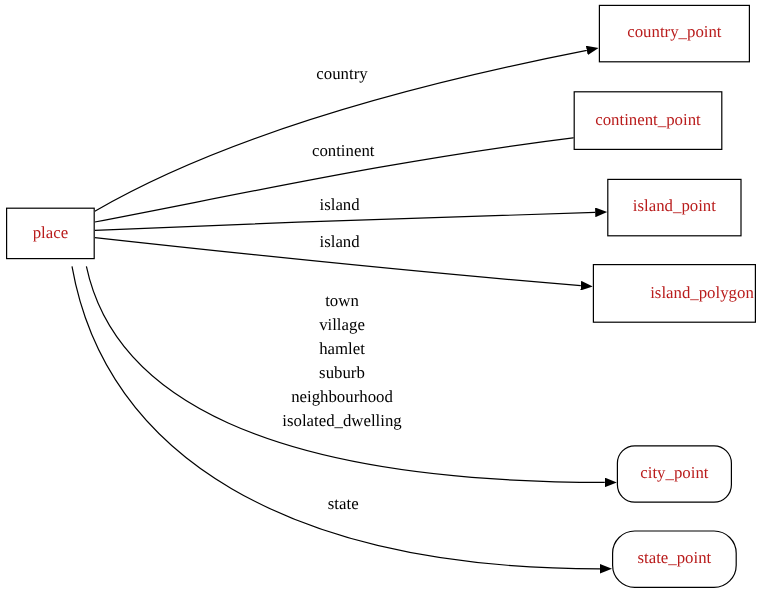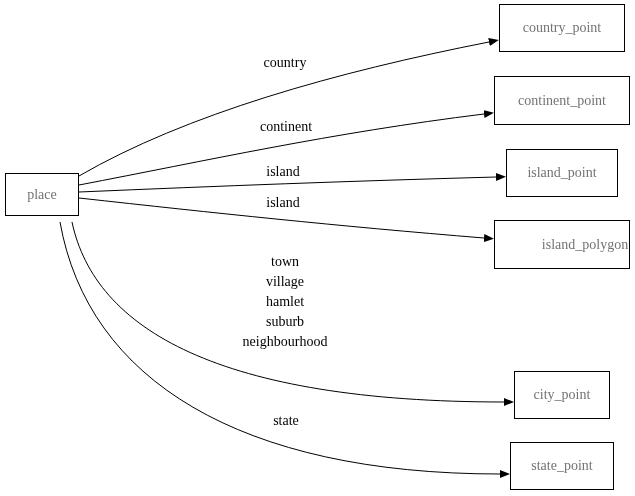--- a/index.html
+++ b/index.html
@@ -22,21 +22,21 @@
   }
   .node {
     position: absolute;
     box-sizing: border-box;
     border: 1px solid #000000;
     background: #ffffff;
     display: flex;
     align-items: center;
     justify-content: center;
     font-size: 14px;
-    color: #737373;
+    color: #b91c1c;
   }
   .edge-label {
     position: absolute;
     transform: translate(-50%, -50%);
     text-align: center;
     font-size: 14px;
     line-height: 20px;
     color: #000000;
     white-space: nowrap;
   }
@@ -56,42 +56,43 @@
     <path class="edge-path" stroke="#000000" marker-end="url(#arrow)" d="M 79,176 C 186,114 336,72 489,42"></path>
     <path class="edge-path" stroke="#000000" marker-end="url(#arrow)" d="M 79,185 C 205,161 330,133 484,114"></path>
     <path class="edge-path" stroke="#000000" marker-end="url(#arrow)" d="M 79,192 C 220,186 350,181 496,177"></path>
     <path class="edge-path" stroke="#000000" marker-end="url(#arrow)" d="M 79,198 C 215,213 336,226 484,238"></path>
     <path class="edge-path" stroke="#000000" marker-end="url(#arrow)" d="M 72,222 C 95,330 220,402 504,402"></path>
     <path class="edge-path" stroke="#000000" marker-end="url(#arrow)" d="M 60,222 C 88,380 240,474 500,474"></path>
   </svg>
 
   <div class="node" style="left: 5px; top: 173px; width: 74px; height: 43px;">place</div>
   <div class="node" style="left: 499px; top: 4px; width: 126px; height: 48px;">country_point</div>
-  <div class="node" style="left: 494px; top: 76px; width: 136px; height: 49px;">continent_point</div>
+  <div class="node" style="left: 478px; top: 76px; width: 124px; height: 49px;">continent_point</div>
   <div class="node" style="left: 506px; top: 149px; width: 112px; height: 48px;">island_point</div>
   <div class="node" style="left: 494px; top: 220px; width: 136px; height: 49px; padding-left: 46px;">island_polygon</div>
-  <div class="node" style="left: 514px; top: 371px; width: 96px; height: 48px;">city_point</div>
-  <div class="node" style="left: 510px; top: 442px; width: 104px; height: 48px;">state_point</div>
+  <div class="node" style="left: 514px; top: 371px; width: 96px; height: 48px; border-radius: 15px;">city_point</div>
+  <div class="node" style="left: 510px; top: 442px; width: 104px; height: 48px; border-radius: 19px;">state_point</div>
 
   <div class="edge-label" style="left: 285px; top: 63px;">
     <span>country</span>
   </div>
   <div class="edge-label" style="left: 286px; top: 127px;">
     <span>continent</span>
   </div>
   <div class="edge-label" style="left: 283px; top: 172px;">
     <span>island</span>
   </div>
   <div class="edge-label" style="left: 283px; top: 203px;">
     <span>island</span>
   </div>
   <div class="edge-label" style="left: 285px; top: 302px;">
     <span>town</span>
     <span>village</span>
     <span>hamlet</span>
     <span>suburb</span>
     <span>neighbourhood</span>
+    <span>isolated_dwelling</span>
   </div>
   <div class="edge-label" style="left: 286px; top: 421px;">
     <span>state</span>
   </div>
 
 </div>
 
 </body></html>

